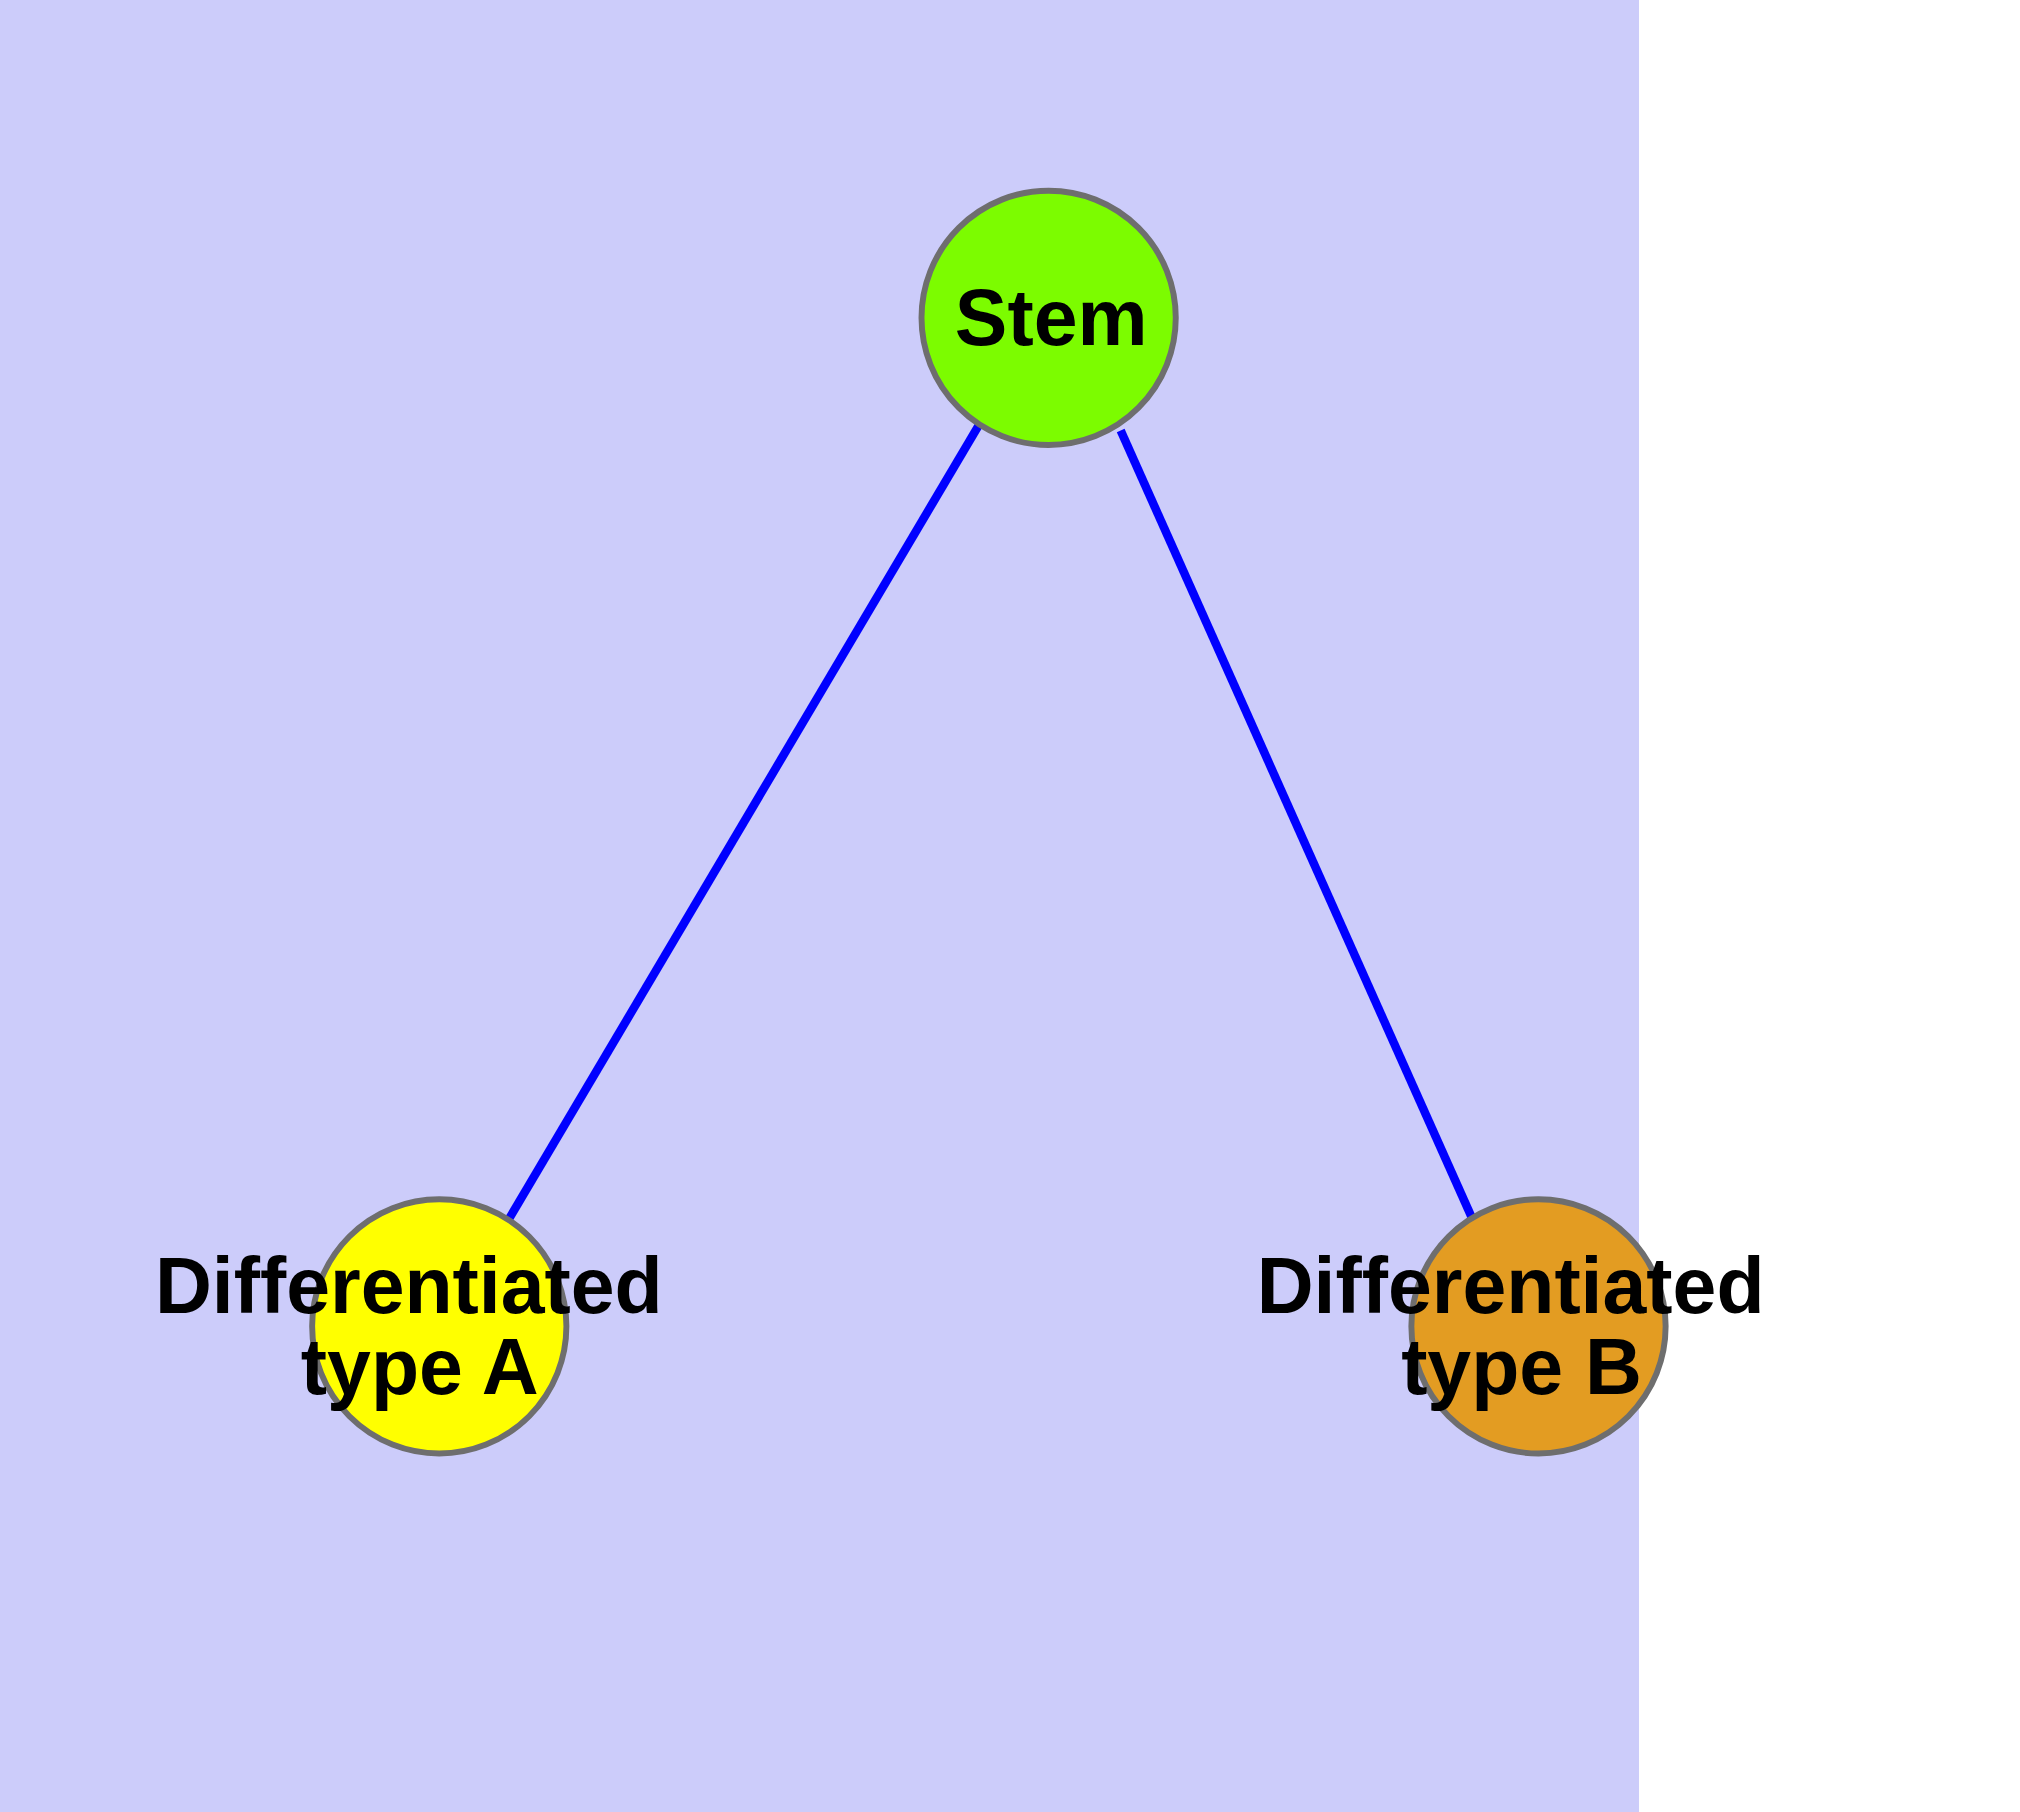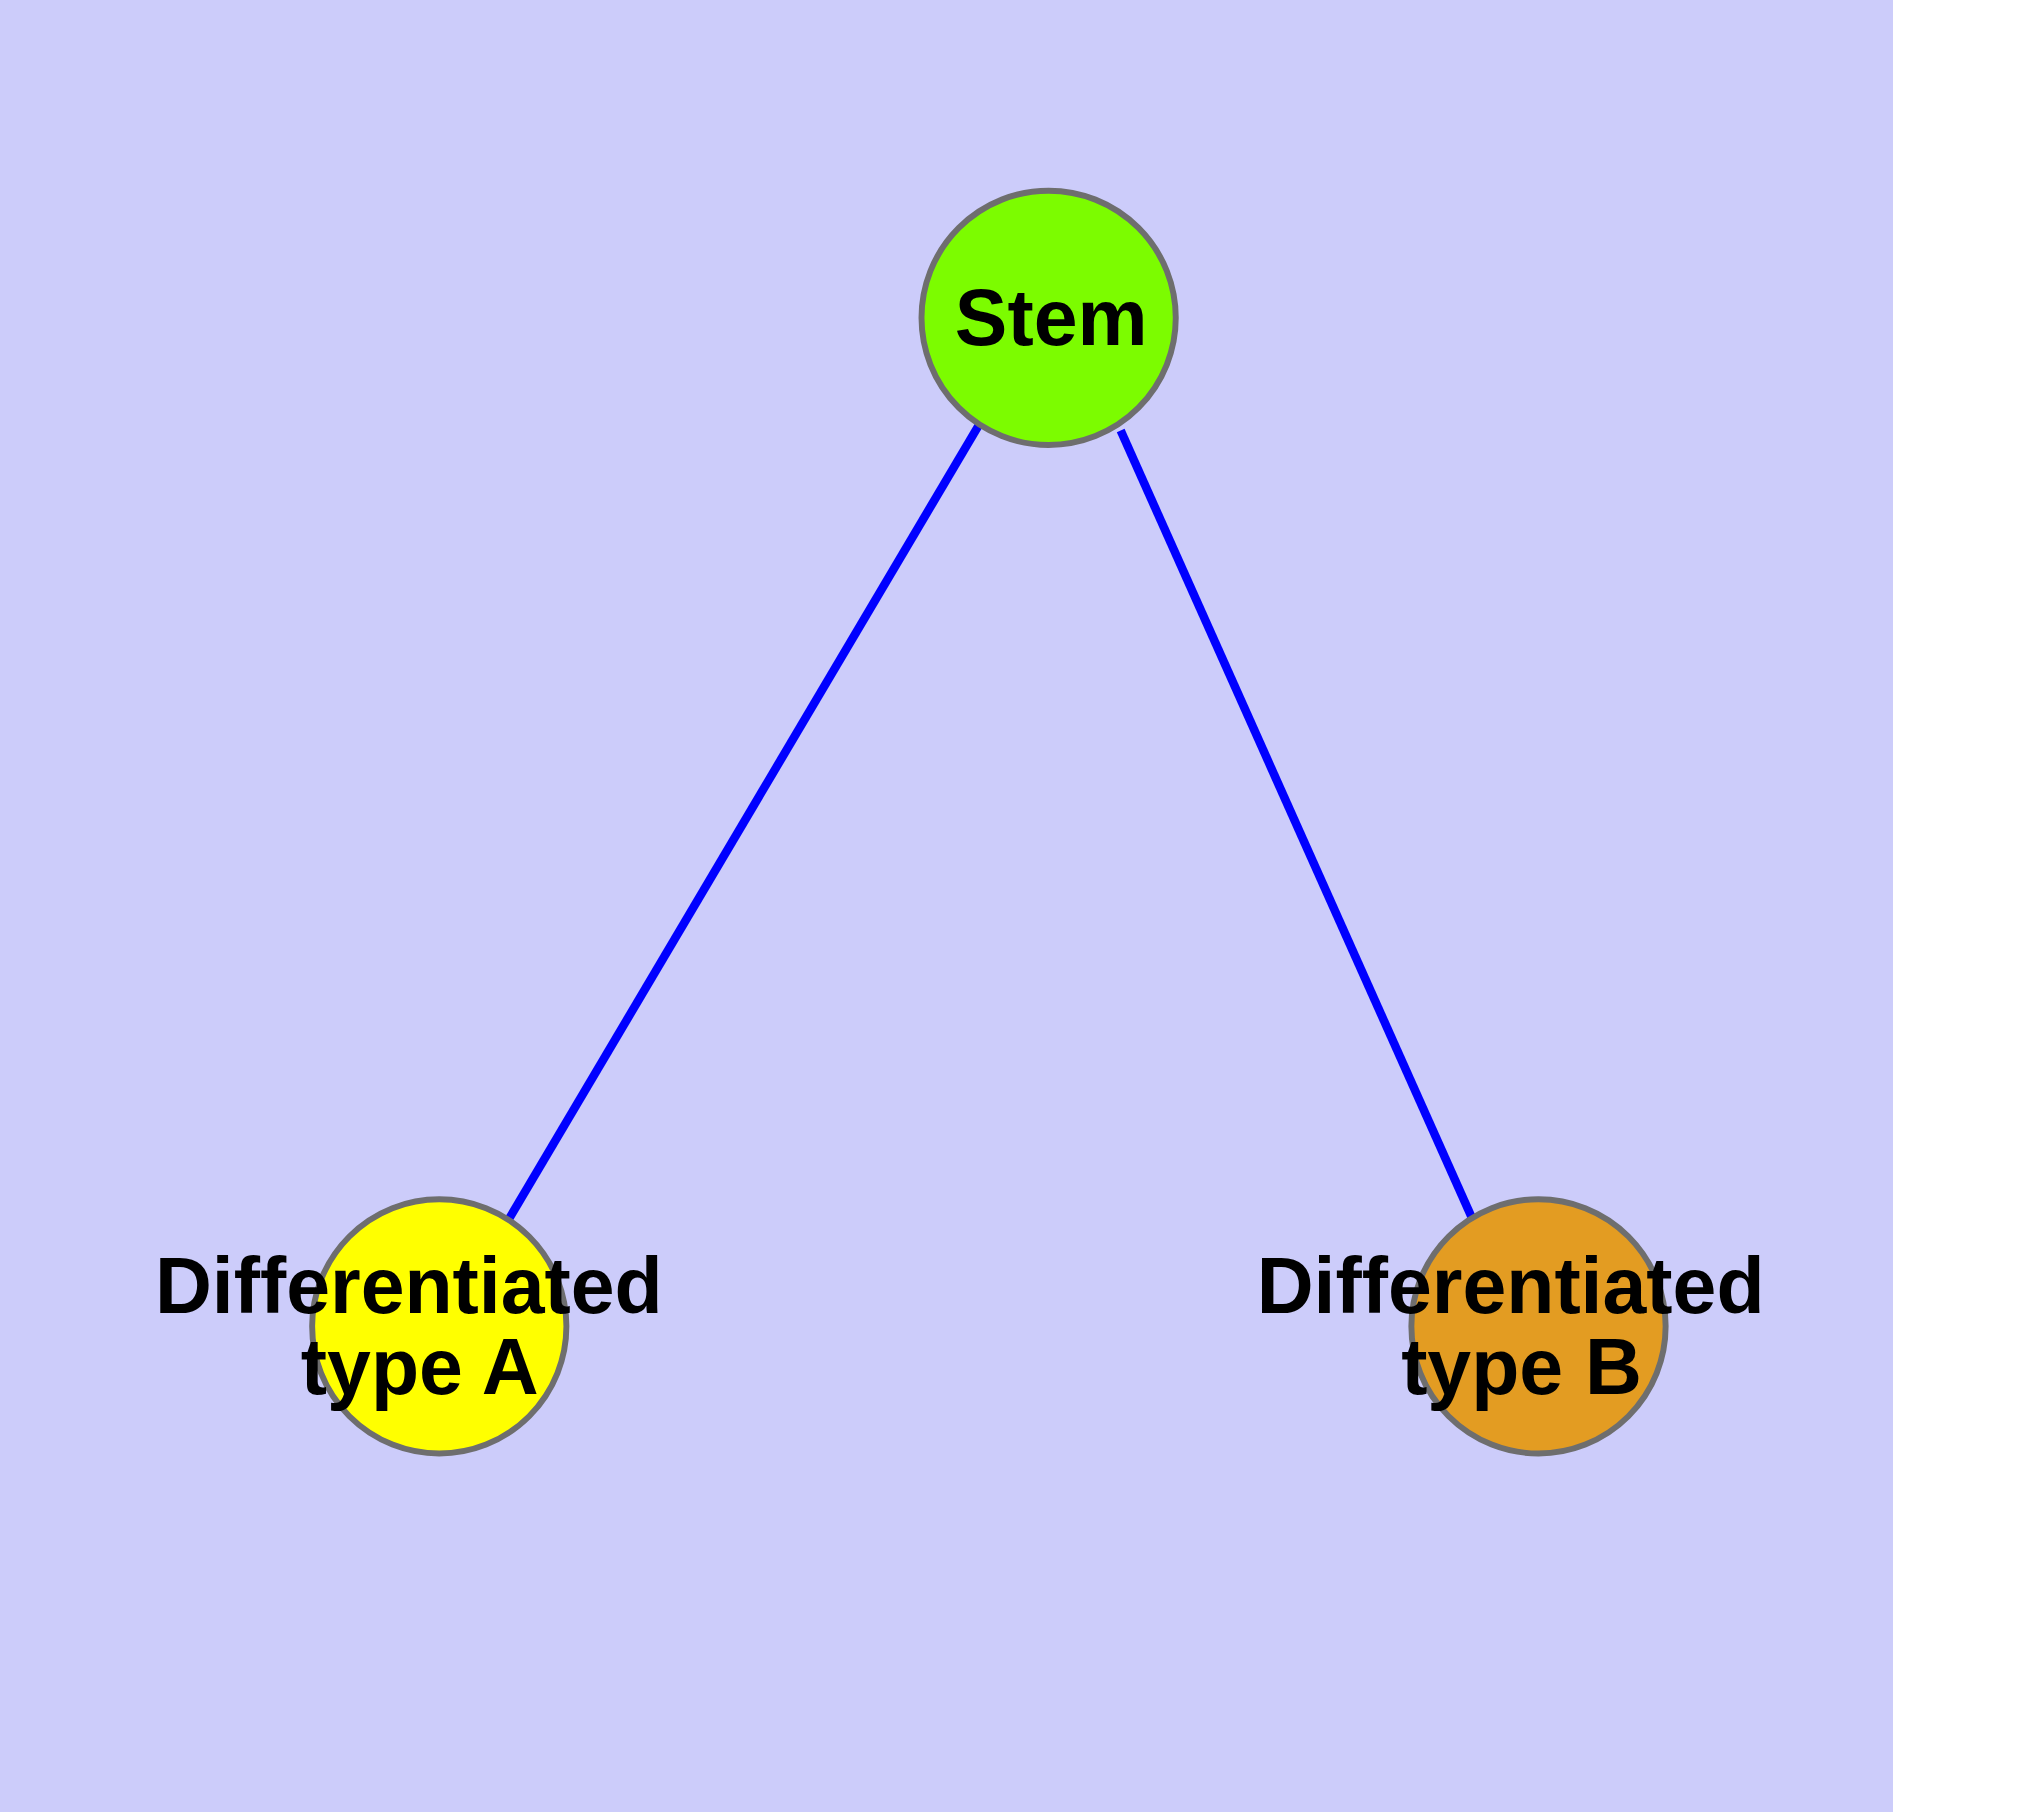--- a/index.html
+++ b/index.html
@@ -8,21 +8,21 @@
     padding: 0;
   }
   body {
     width: 2021px;
     height: 1812px;
     overflow: hidden;
     font-family: "Liberation Sans", sans-serif;
   }
   #canvas {
     position: relative;
-    width: 1893px;
+    width: 1639px;
     height: 1812px;
     background: #ccccfa;
     text-align: right;
   }
   #graph-svg {
     position: absolute;
     left: 0;
     top: 0;
     width: 2021px;
     height: 1812px;

